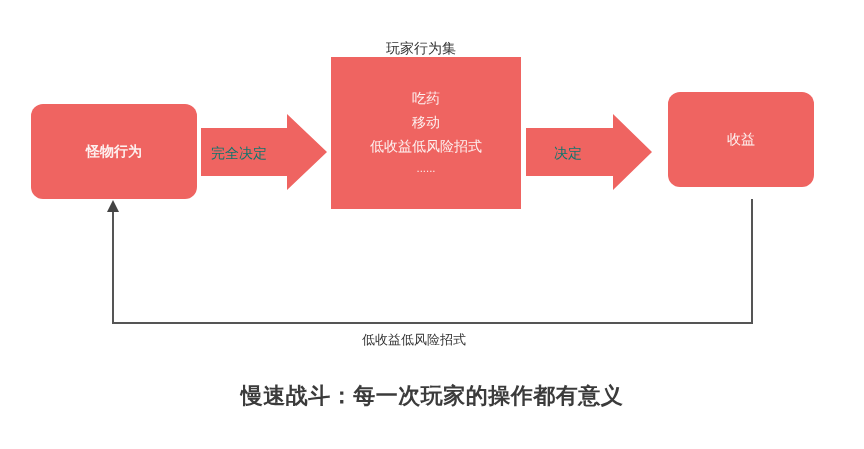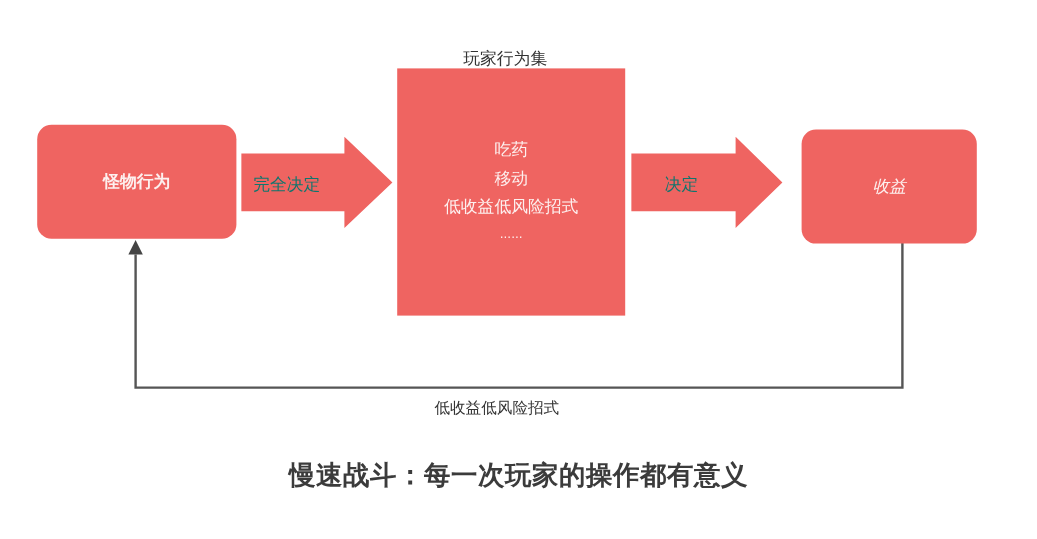--- a/index.html
+++ b/index.html
@@ -37,31 +37,31 @@
   <span class="node-label">怪物行为</span>
 </div>
 
 <svg class="arrow-svg" style="left:201px;top:114px;" width="127" height="77">
   <polygon points="0,14 86,14 86,0 126,38 86,76 86,62 0,62" fill="#ef6461"></polygon>
 </svg>
 <div class="arrow-label" style="left:211px;top:145px;">完全决定</div>
 
 <div class="caption" style="left:386px;top:40px;font-size:14px;font-family:Liberation Mono, monospace;">玩家行为集</div>
 
-<div class="node list-node" style="left:331px;top:57px;width:190px;height:206px;">
+<div class="node list-node" style="left:331px;top:57px;width:190px;height:152px;">
   <span>吃药</span>
   <span>移动</span>
   <span>低收益低风险招式</span>
   <span style="font-size:10px;line-height:22px;">......</span>
 </div>
 
 <svg class="arrow-svg" style="left:526px;top:114px;" width="127" height="77">
   <polygon points="0,14 87,14 87,0 126,38 87,76 87,62 0,62" fill="#ef6461"></polygon>
 </svg>
 <div class="arrow-label" style="left:554px;top:145px;">决定</div>
 
-<div class="node rounded" style="left:668px;top:108px;width:146px;height:95px;font-style:italic;">
+<div class="node rounded" style="left:668px;top:92px;width:146px;height:95px;">
   <span class="node-label">收益</span>
 </div>
 
 <div class="caption" style="left:362px;top:331px;">低收益低风险招式</div>
 
 <div class="title">慢速战斗：每一次玩家的操作都有意义</div>
 
 </body></html>

